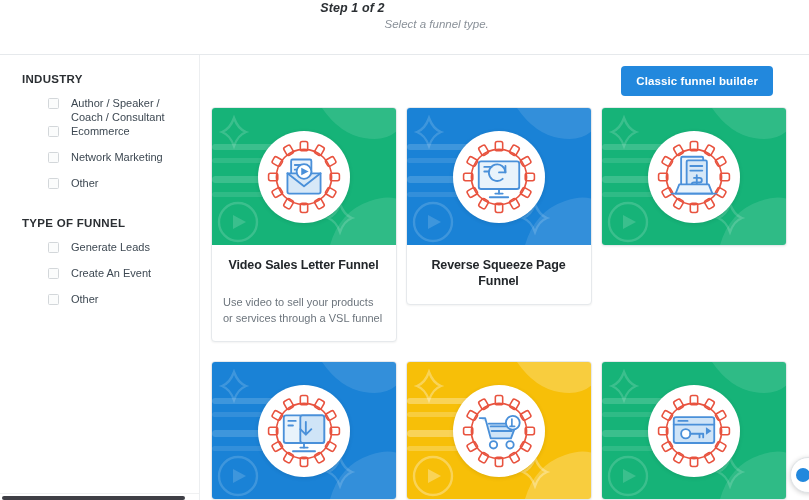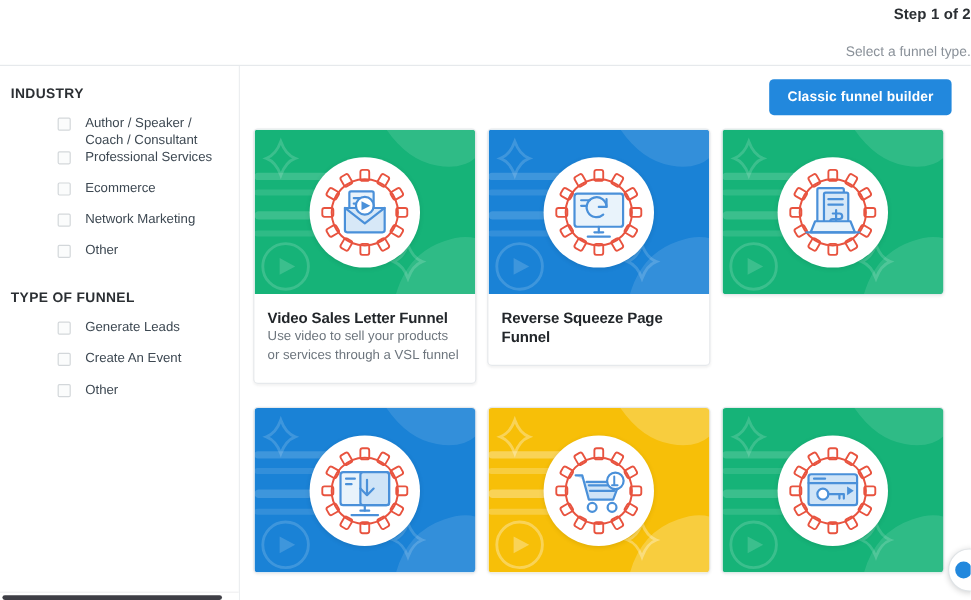--- a/index.html
+++ b/index.html
@@ -11,23 +11,23 @@
     color: #3d4852;
   }
 
   
   .header {
     height: 55px;
     width: 809px;
     background: #ffffff;
     border-bottom: 1px solid #e6e9ec;
     display: flex;
-    flex-direction: column;
-    align-items: flex-end;
+    align-items: flex-start;
     justify-content: center;
+    font-style: italic;
   }
   .header-step {
     font-size: 12.5px;
     font-weight: bold;
     color: #2b2f33;
     letter-spacing: .1px;
     line-height: 16px;
   }
   .header-sub {
     font-size: 11.5px;
@@ -53,21 +53,21 @@
     border-right: 1px solid #eceef0;
     padding: 18px 0 0 0;
     position: relative;
     overflow: hidden;
   }
   .filter-group-title {
     font-size: 11.5px;
     font-weight: bold;
     letter-spacing: .3px;
     color: #2b2f33;
-    padding-left: 9px;
+    padding-left: 22px;
     margin-bottom: 12px;
   }
   .filter-group + .filter-group { margin-top: 15px; }
   .filter-item {
     display: flex;
     align-items: flex-start;
     padding: 0 8px 0 33px;
     min-height: 25px;
     margin-bottom: 1px;
     margin-left: 15px;
@@ -110,21 +110,21 @@
     height: 445px;
     position: relative;
     overflow: hidden;
     background: #ffffff;
   }
   .classic-btn-row {
     height: 52px;
     display: flex;
     align-items: center;
     justify-content: flex-end;
-    padding-right: 16px;
+    padding-right: 36px;
   }
   .classic-btn {
     background: #2288dd;
     color: #ffffff;
     font-size: 11.5px;
     font-weight: bold;
     border: none;
     border-radius: 4px;
     padding: 9px 15px;
     cursor: pointer;
@@ -157,26 +157,27 @@
   .card-thumb svg { position: absolute; inset: 0; }
   .card-text {
     padding: 12px 12px 15px 11px;
   }
   .card-title {
     font-size: 12.5px;
     font-weight: bold;
     color: #22262a;
     line-height: 16px;
     letter-spacing: -.1px;
+    text-align: center;
   }
   .card-desc {
     font-size: 11px;
     color: #6d757d;
     line-height: 15.5px;
-    margin-top: 0;
+    margin-top: 22px;
   }
 
   
   .float-widget {
     position: absolute;
     right: -17px;
     bottom: 7px;
     width: 36px; height: 36px;
     border-radius: 50%;
     background: #ffffff;
@@ -203,24 +204,20 @@
 
 <div class="body-wrap">
 
   <aside class="sidebar">
     <div id="filter-groups">
         <div class="filter-group">
           <div class="filter-group-title">INDUSTRY</div>
           <label class="filter-item">
             <span class="cbox"></span>
             <span class="filter-label">Author / Speaker / Coach / Consultant</span>
-          </label>
-          <label class="filter-item">
-            <span class="cbox"></span>
-            <span class="filter-label">Professional Services</span>
           </label>
           <label class="filter-item">
             <span class="cbox"></span>
             <span class="filter-label">Ecommerce</span>
           </label>
           <label class="filter-item">
             <span class="cbox"></span>
             <span class="filter-label">Network Marketing</span>
           </label>
           <label class="filter-item">

